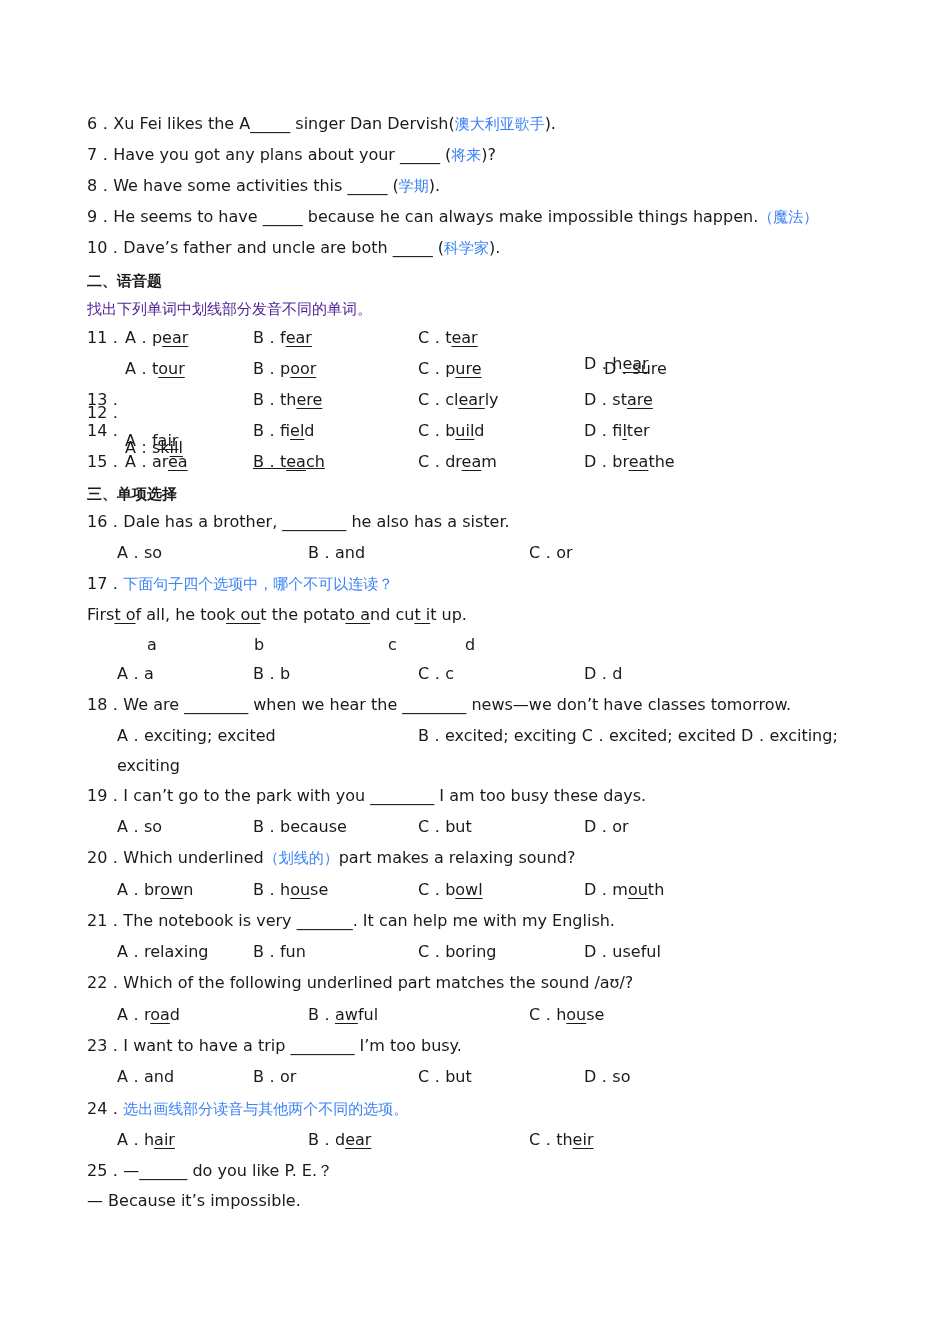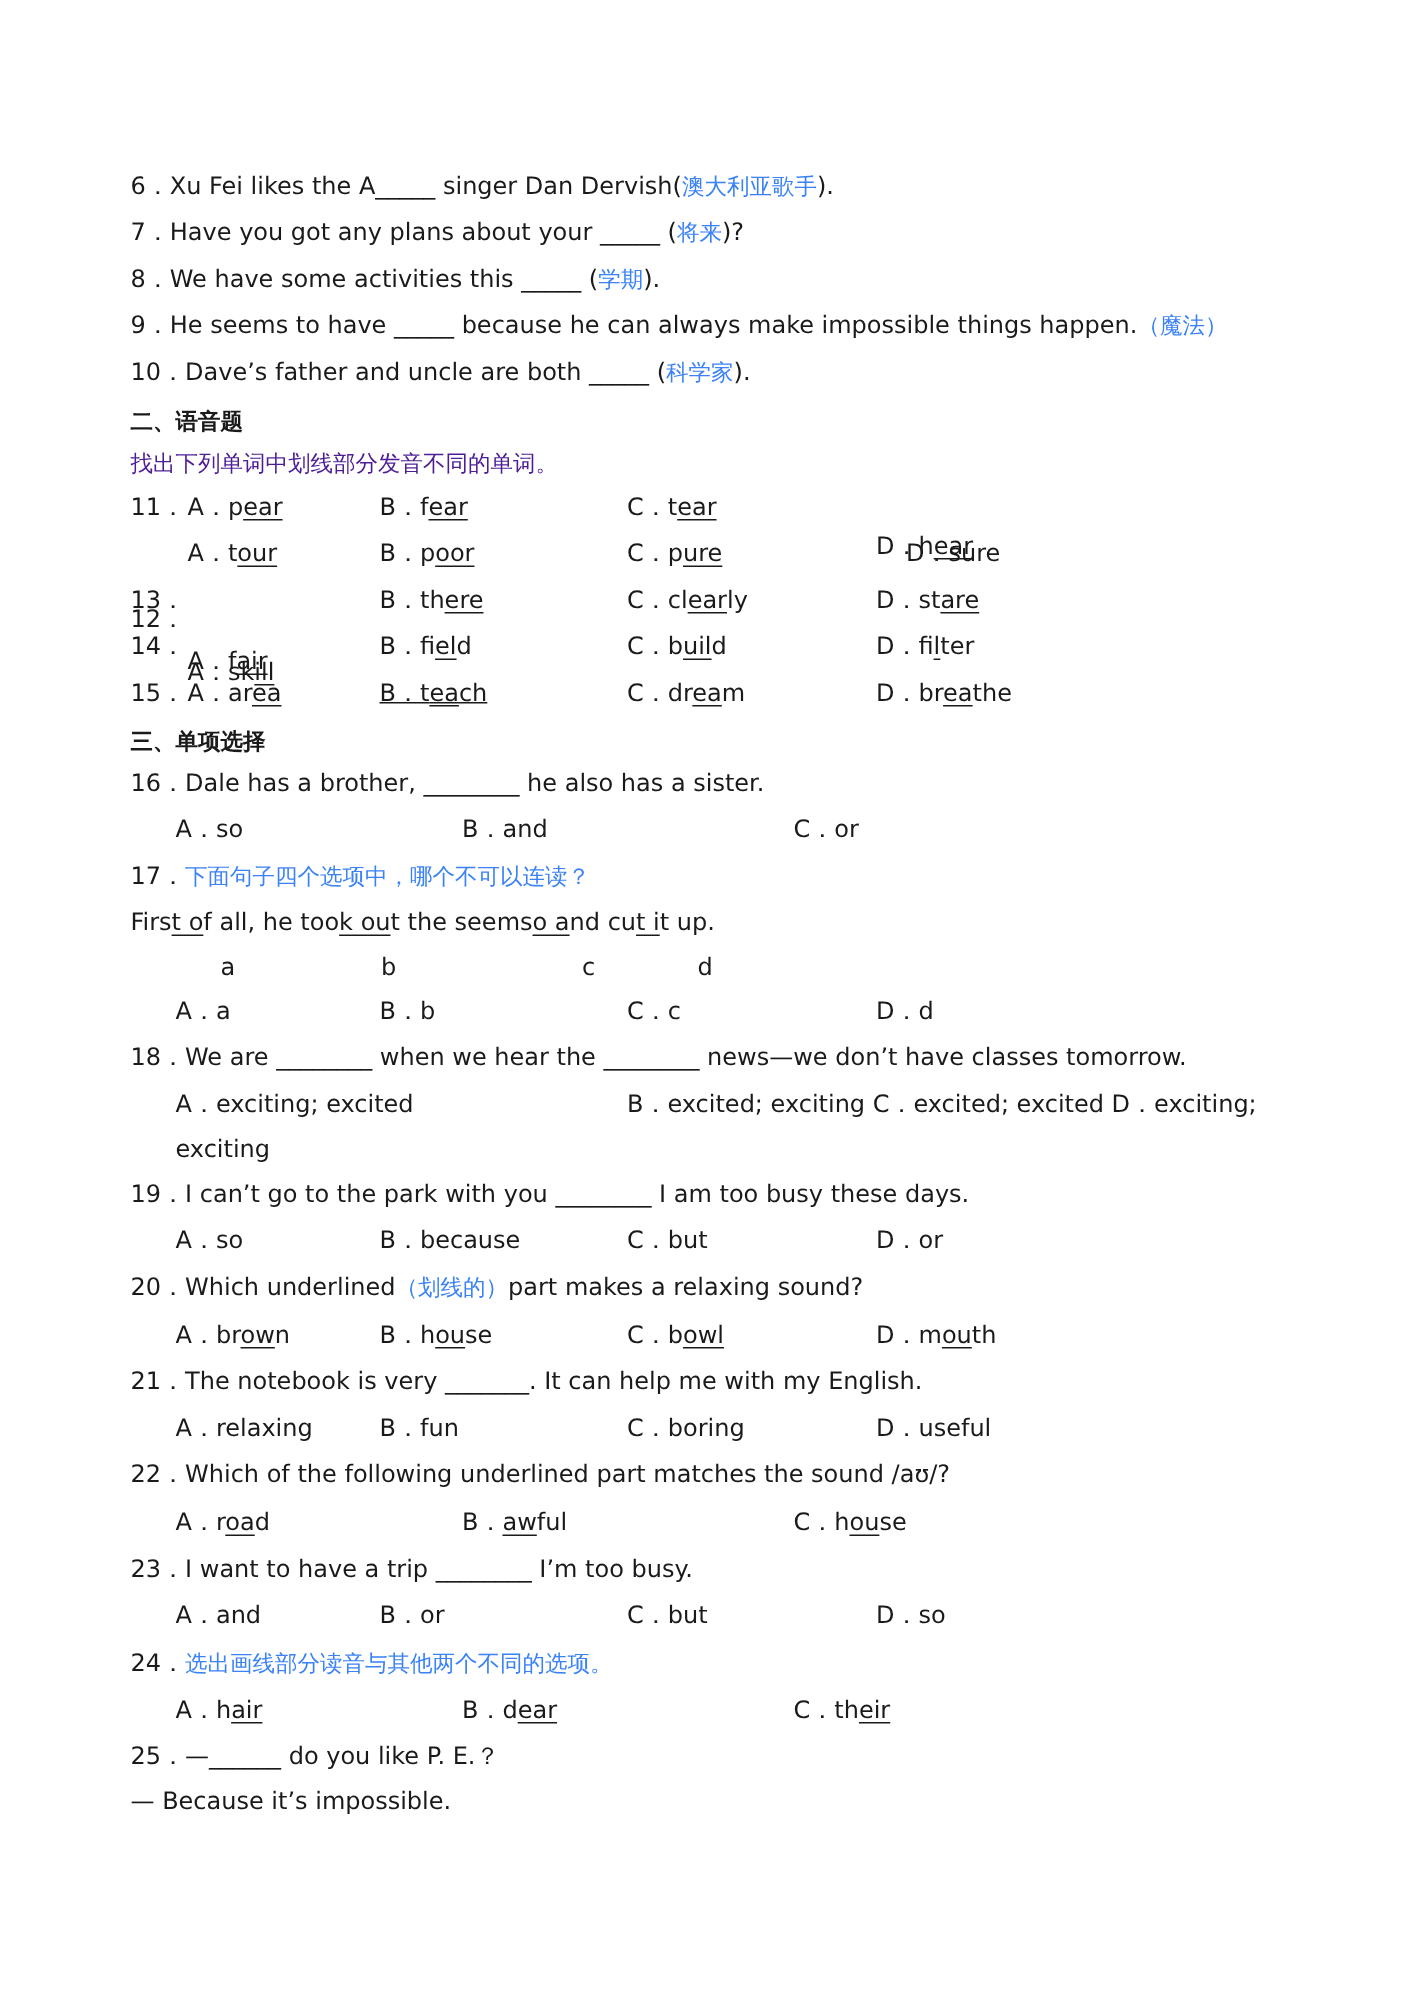--- a/index.html
+++ b/index.html
@@ -54,21 +54,21 @@
   </div>
 
 <div class="line h" style="top:484px">三、单项选择</div>
 
 <div class="line" style="top:512px">16．Dale has a brother, ________ he also has a sister.</div>
 <div class="opt" style="top:543px;left:117px">A．so</div>
 <div class="opt" style="top:543px;left:308px">B．and</div>
 <div class="opt" style="top:543px;left:529px">C．or</div>
 
 <div class="line" style="top:574px"><span>17．</span><span class="cn">下面句子四个选项中，哪个不可以连读？</span></div>
-<div class="line" style="top:605px"><span>Firs</span><u>t o</u><span>f all, he too</span><u>k ou</u><span>t the seems</span><u>o a</u><span>nd cu</span><u>t i</u><span>t up.</span></div>
+<div class="line" style="top:605px"><span>Firs</span><u>t o</u><span>f all, he too</span><u>k ou</u><span>t the potat</span><u>o a</u><span>nd cu</span><u>t i</u><span>t up.</span></div>
 <div class="opt" style="top:635px;left:147px">a</div>
 <div class="opt" style="top:635px;left:254px">b</div>
 <div class="opt" style="top:635px;left:388px">c</div>
 <div class="opt" style="top:635px;left:465px">d</div>
 <div class="opt" style="top:664px;left:117px">A．a</div>
 <div class="opt" style="top:664px;left:253px">B．b</div>
 <div class="opt" style="top:664px;left:418px">C．c</div>
 <div class="opt" style="top:664px;left:584px">D．d</div>
 
 <div class="line" style="top:695px">18．We are ________ when we hear the ________ news—we don’t have classes tomorrow.</div>

